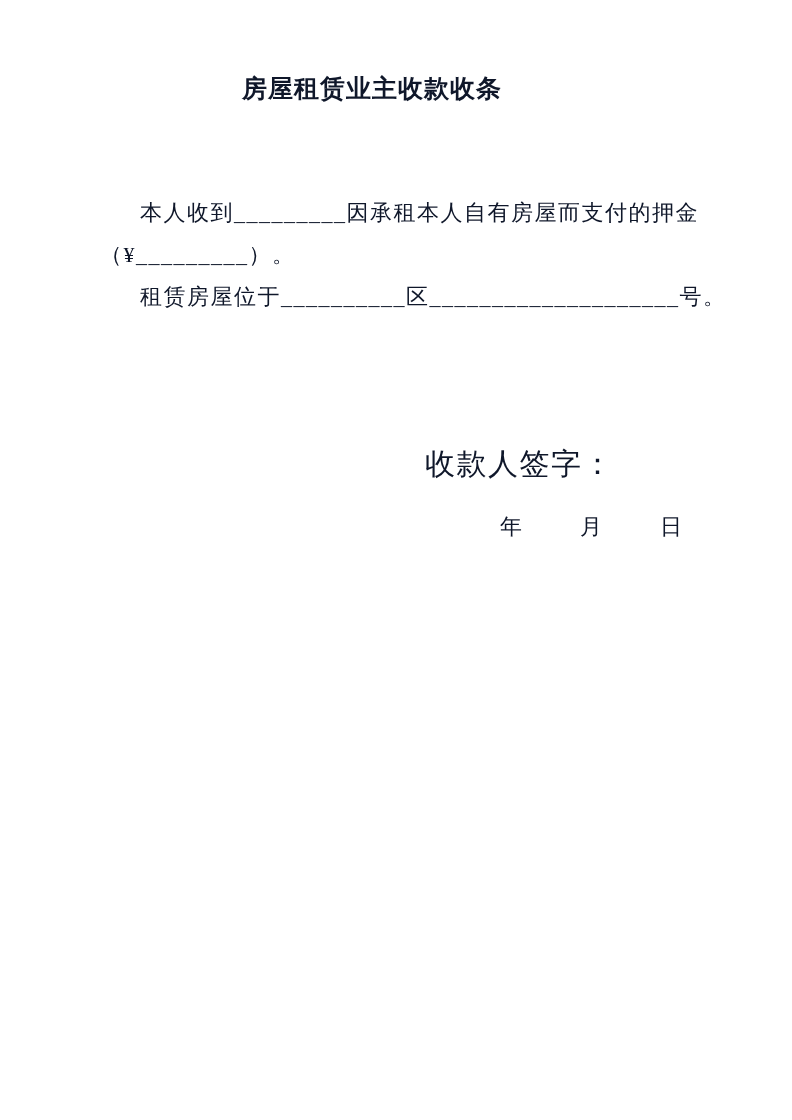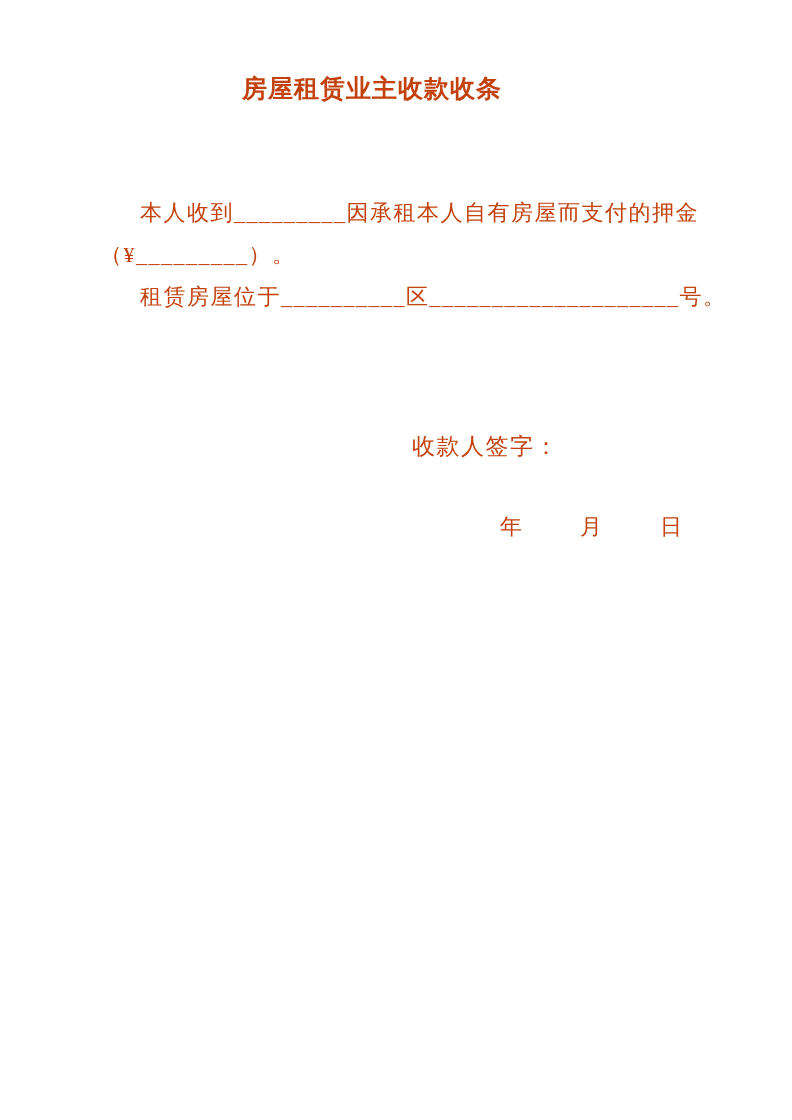--- a/index.html
+++ b/index.html
@@ -5,21 +5,21 @@
   html, body {
     margin: 0;
     padding: 0;
     background: #ffffff;
   }
   .page {
     position: relative;
     width: 792px;
     height: 1120px;
     background: #ffffff;
-    color: #c2410c;
+    color: #0f172a;
     font-family: "Liberation Serif", "DejaVu Serif", serif;
     overflow: hidden;
   }
   .title {
     position: absolute;
     top: 72px;
     left: 0;
     right: 48px;
     margin: 0;
     text-align: center;
@@ -36,22 +36,22 @@
     line-height: 28px;
     white-space: nowrap;
   }
   .l1 { top: 183px; left: 124px; }
   .l2 { top: 225px; left: 84px; }
   .l3 { top: 267px; left: 124px; }
   .sig {
     position: absolute;
     top: 431px;
     left: 412px;
-    margin: 0;
-    font-size: 23px;
+    margin: 13px;
+    font-size: 30px;
     letter-spacing: 1.5px;
     white-space: nowrap;
   }
   .date-line {
     position: absolute;
     top: 512px;
     left: 500px;
     display: flex;
     column-gap: 58px;
     font-size: 22px;

